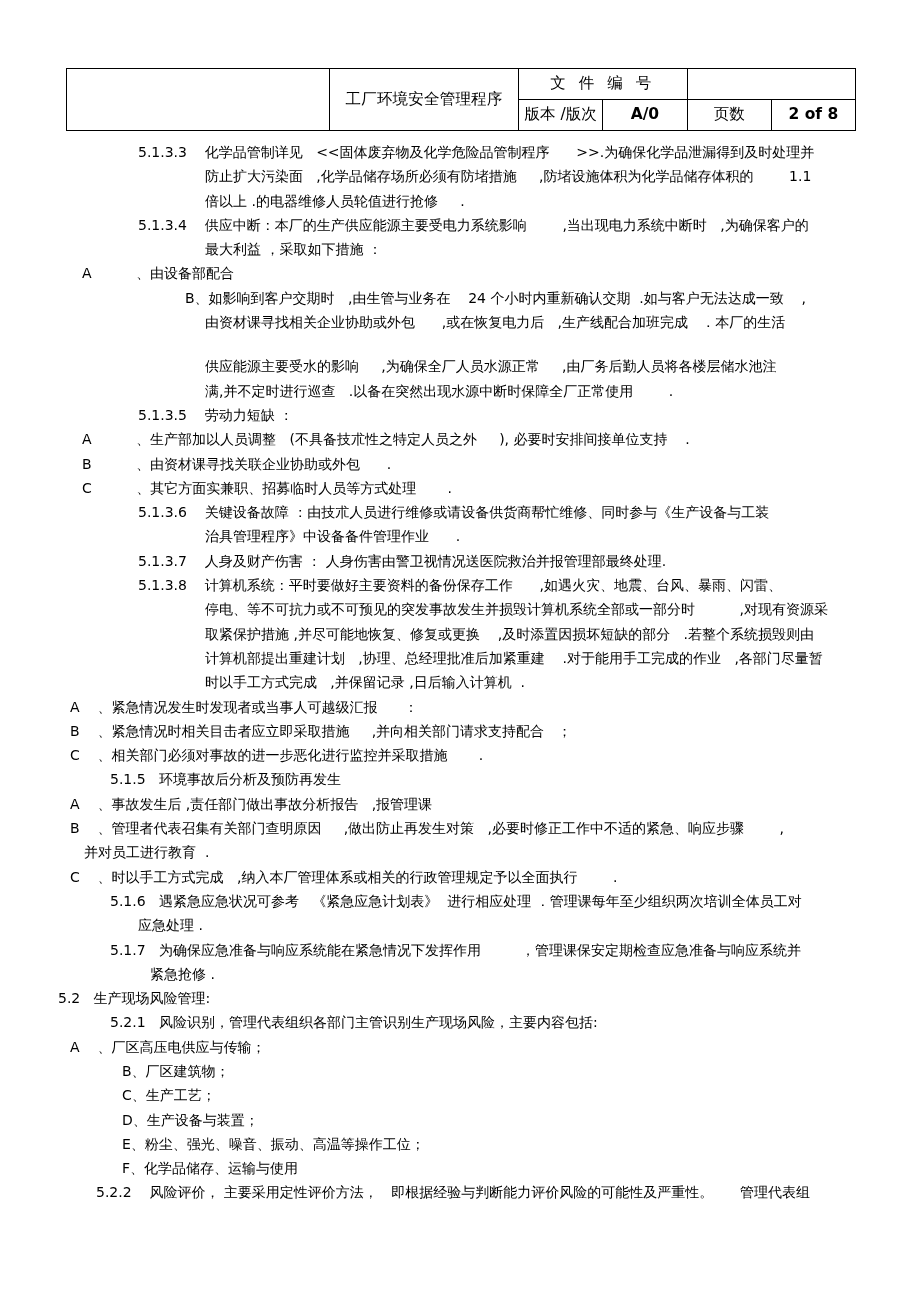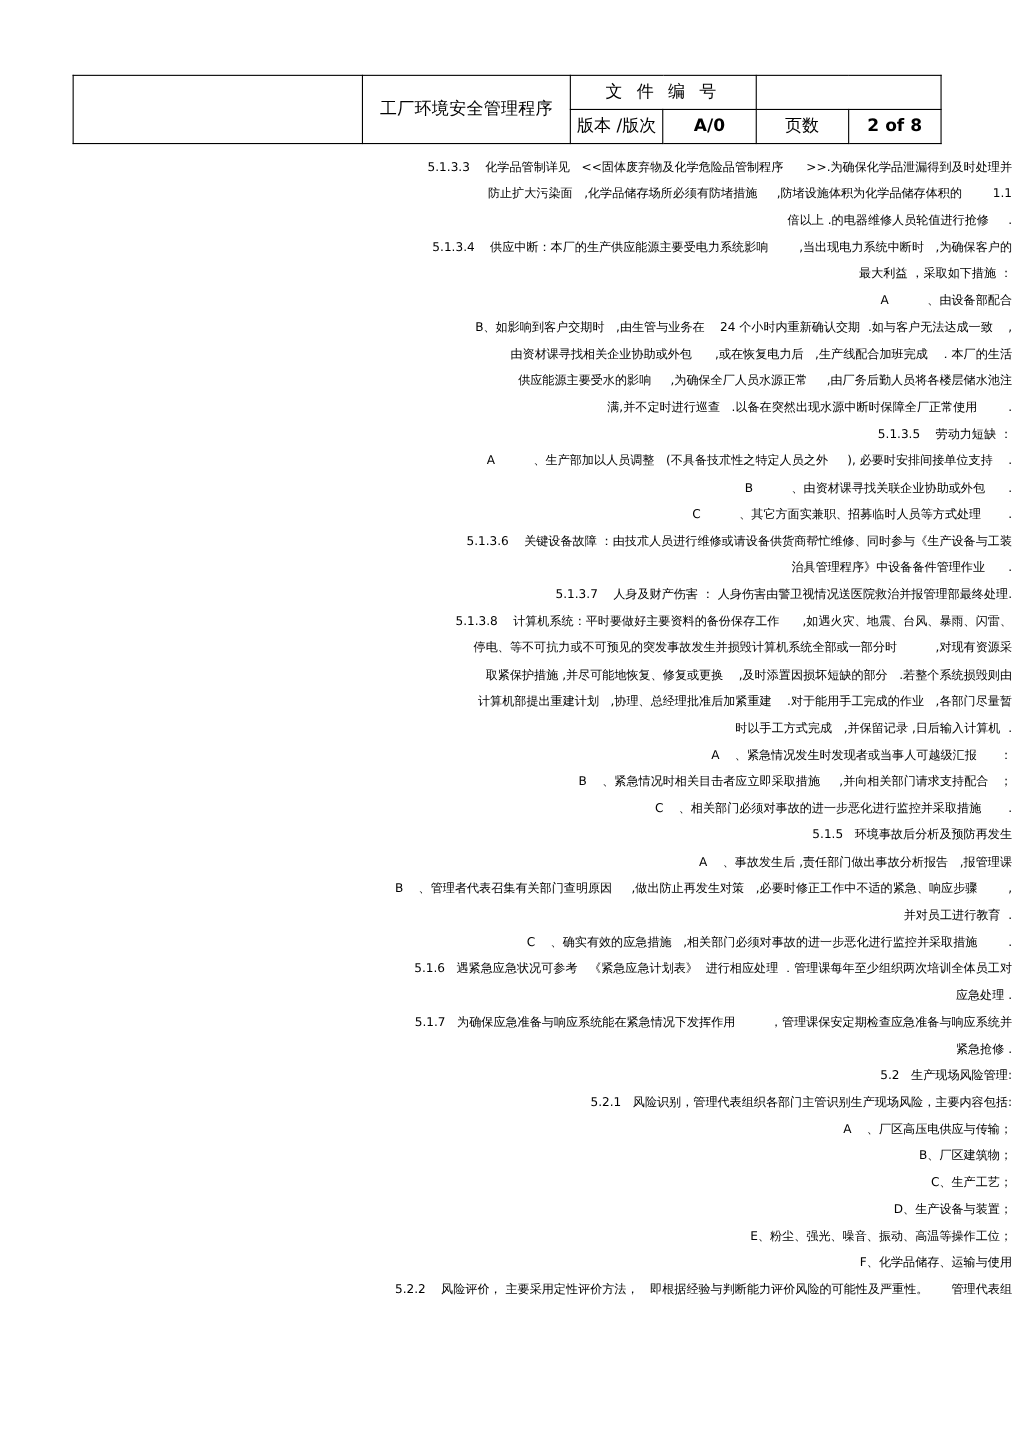--- a/index.html
+++ b/index.html
@@ -66,24 +66,23 @@
     top: 140px;
     width: 920px;
     font-size: 14.6px;
     line-height: 24.3px;
   }
 
   .ln {
     white-space: pre;
     height: 24.3px;
     line-height: 24.3px;
-    font-size: 11px;
+    font-size: 14px;
     letter-spacing: 0px;
     overflow: visible;
-    text-align: right;
   }
 </style>
 </head>
 <body>
 
 <div class="page">
 
   <table class="header-table">
     <tbody>
         <tr>
@@ -103,42 +102,42 @@
 
   <div class="body-content">
       <div class="ln" style="padding-left: 138px;">5.1.3.3    化学品管制详见   &lt;&lt;固体废弃物及化学危险品管制程序      &gt;&gt;.为确保化学品泄漏得到及时处理并</div>
       <div class="ln" style="padding-left: 205px;">防止扩大污染面   ,化学品储存场所必须有防堵措施     ,防堵设施体积为化学品储存体积的        1.1</div>
       <div class="ln" style="padding-left: 205px;">倍以上 .的电器维修人员轮值进行抢修     .</div>
       <div class="ln" style="padding-left: 138px;">5.1.3.4    供应中断：本厂的生产供应能源主要受电力系统影响        ,当出现电力系统中断时   ,为确保客户的</div>
       <div class="ln" style="padding-left: 205px;">最大利益 ，采取如下措施 ：</div>
       <div class="ln" style="padding-left: 82px;">A          、由设备部配合</div>
       <div class="ln" style="padding-left: 185px;">B、如影响到客户交期时   ,由生管与业务在    24 个小时内重新确认交期  .如与客户无法达成一致    ,</div>
       <div class="ln" style="padding-left: 205px;">由资材课寻找相关企业协助或外包      ,或在恢复电力后   ,生产线配合加班完成   ．本厂的生活</div>
-      <div class="ln" style="padding-left: 205px;">供应能源主要受水的影响     ,为确保全厂人员水源正常     ,由厂务后勤人员将各楼层储水池注</div>
+      <div class="ln" style="padding-left: 205px; margin-top: 20px;">供应能源主要受水的影响     ,为确保全厂人员水源正常     ,由厂务后勤人员将各楼层储水池注</div>
       <div class="ln" style="padding-left: 205px;">满,并不定时进行巡查   .以备在突然出现水源中断时保障全厂正常使用        .</div>
       <div class="ln" style="padding-left: 138px;">5.1.3.5    劳动力短缺 ：</div>
       <div class="ln" style="padding-left: 82px;">A          、生产部加以人员调整   (不具备技朮性之特定人员之外     ), 必要时安排间接单位支持    .</div>
       <div class="ln" style="padding-left: 82px;">B          、由资材课寻找关联企业协助或外包      .</div>
       <div class="ln" style="padding-left: 82px;">C          、其它方面实兼职、招募临时人员等方式处理       .</div>
       <div class="ln" style="padding-left: 138px;">5.1.3.6    关键设备故障 ：由技朮人员进行维修或请设备供货商帮忙维修、同时参与《生产设备与工装</div>
       <div class="ln" style="padding-left: 205px;">治具管理程序》中设备备件管理作业      .</div>
       <div class="ln" style="padding-left: 138px;">5.1.3.7    人身及财产伤害 ： 人身伤害由警卫视情况送医院救治并报管理部最终处理.</div>
       <div class="ln" style="padding-left: 138px;">5.1.3.8    计算机系统：平时要做好主要资料的备份保存工作      ,如遇火灾、地震、台风、暴雨、闪雷、</div>
       <div class="ln" style="padding-left: 205px;">停电、等不可抗力或不可预见的突发事故发生并损毁计算机系统全部或一部分时          ,对现有资源采</div>
       <div class="ln" style="padding-left: 205px;">取紧保护措施 ,并尽可能地恢复、修复或更换    ,及时添置因损坏短缺的部分   .若整个系统损毁则由</div>
       <div class="ln" style="padding-left: 205px;">计算机部提出重建计划   ,协理、总经理批准后加紧重建    .对于能用手工完成的作业   ,各部门尽量暂</div>
       <div class="ln" style="padding-left: 205px;">时以手工方式完成   ,并保留记录 ,日后输入计算机  .</div>
       <div class="ln" style="padding-left: 70px;">A    、紧急情况发生时发现者或当事人可越级汇报      ：</div>
       <div class="ln" style="padding-left: 70px;">B    、紧急情况时相关目击者应立即采取措施     ,并向相关部门请求支持配合   ；</div>
       <div class="ln" style="padding-left: 70px;">C    、相关部门必须对事故的进一步恶化进行监控并采取措施       .</div>
       <div class="ln" style="padding-left: 110px;">5.1.5   环境事故后分析及预防再发生</div>
       <div class="ln" style="padding-left: 70px;">A    、事故发生后 ,责任部门做出事故分析报告   ,报管理课</div>
       <div class="ln" style="padding-left: 70px;">B    、管理者代表召集有关部门查明原因     ,做出防止再发生对策   ,必要时修正工作中不适的紧急、响应步骤        ,</div>
       <div class="ln" style="padding-left: 84px;">并对员工进行教育  .</div>
-      <div class="ln" style="padding-left: 70px;">C    、确实有效的应急措施   ,相关部门必须对事故的进一步恶化进行监控并采取措施        .</div>
+      <div class="ln" style="padding-left: 70px;">C    、时以手工方式完成   ,纳入本厂管理体系或相关的行政管理规定予以全面执行        .</div>
       <div class="ln" style="padding-left: 110px;">5.1.6   遇紧急应急状况可参考   《紧急应急计划表》  进行相应处理 ．管理课每年至少组织两次培训全体员工对</div>
       <div class="ln" style="padding-left: 138px;">应急处理 .</div>
       <div class="ln" style="padding-left: 110px;">5.1.7   为确保应急准备与响应系统能在紧急情况下发挥作用         ，管理课保安定期检查应急准备与响应系统并</div>
       <div class="ln" style="padding-left: 150px;">紧急抢修 .</div>
       <div class="ln" style="padding-left: 58px;">5.2   生产现场风险管理:</div>
       <div class="ln" style="padding-left: 110px;">5.2.1   风险识别，管理代表组织各部门主管识别生产现场风险，主要内容包括:</div>
       <div class="ln" style="padding-left: 70px;">A    、厂区高压电供应与传输；</div>
       <div class="ln" style="padding-left: 122px;">B、厂区建筑物；</div>
       <div class="ln" style="padding-left: 122px;">C、生产工艺；</div>
       <div class="ln" style="padding-left: 122px;">D、生产设备与装置；</div>

